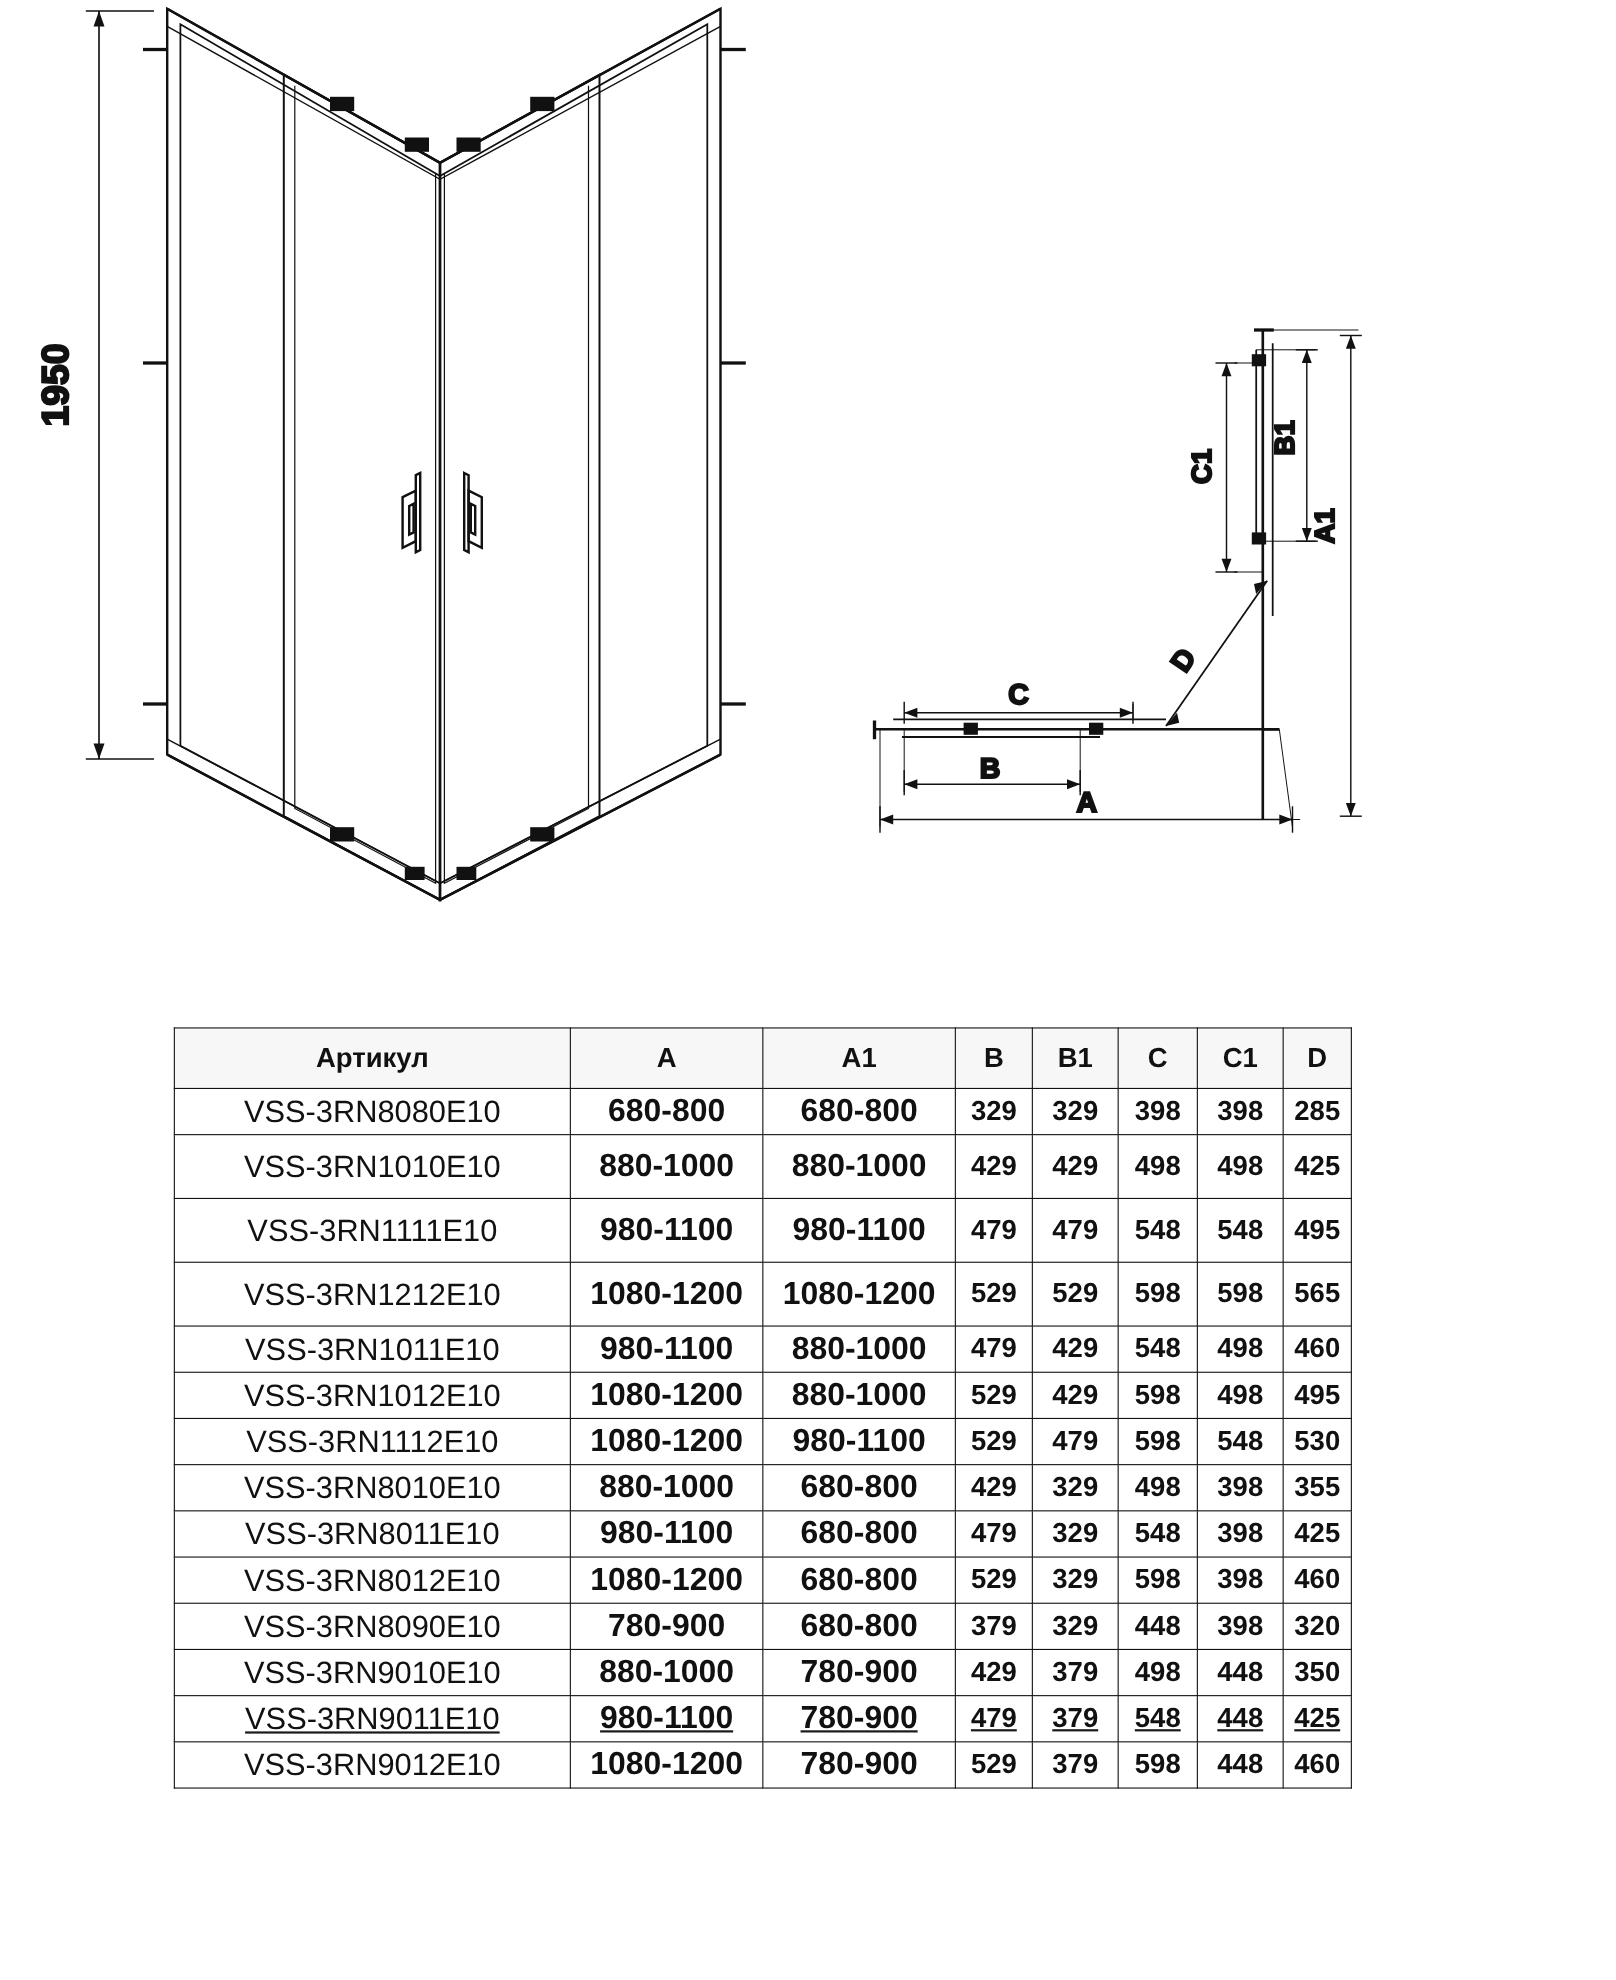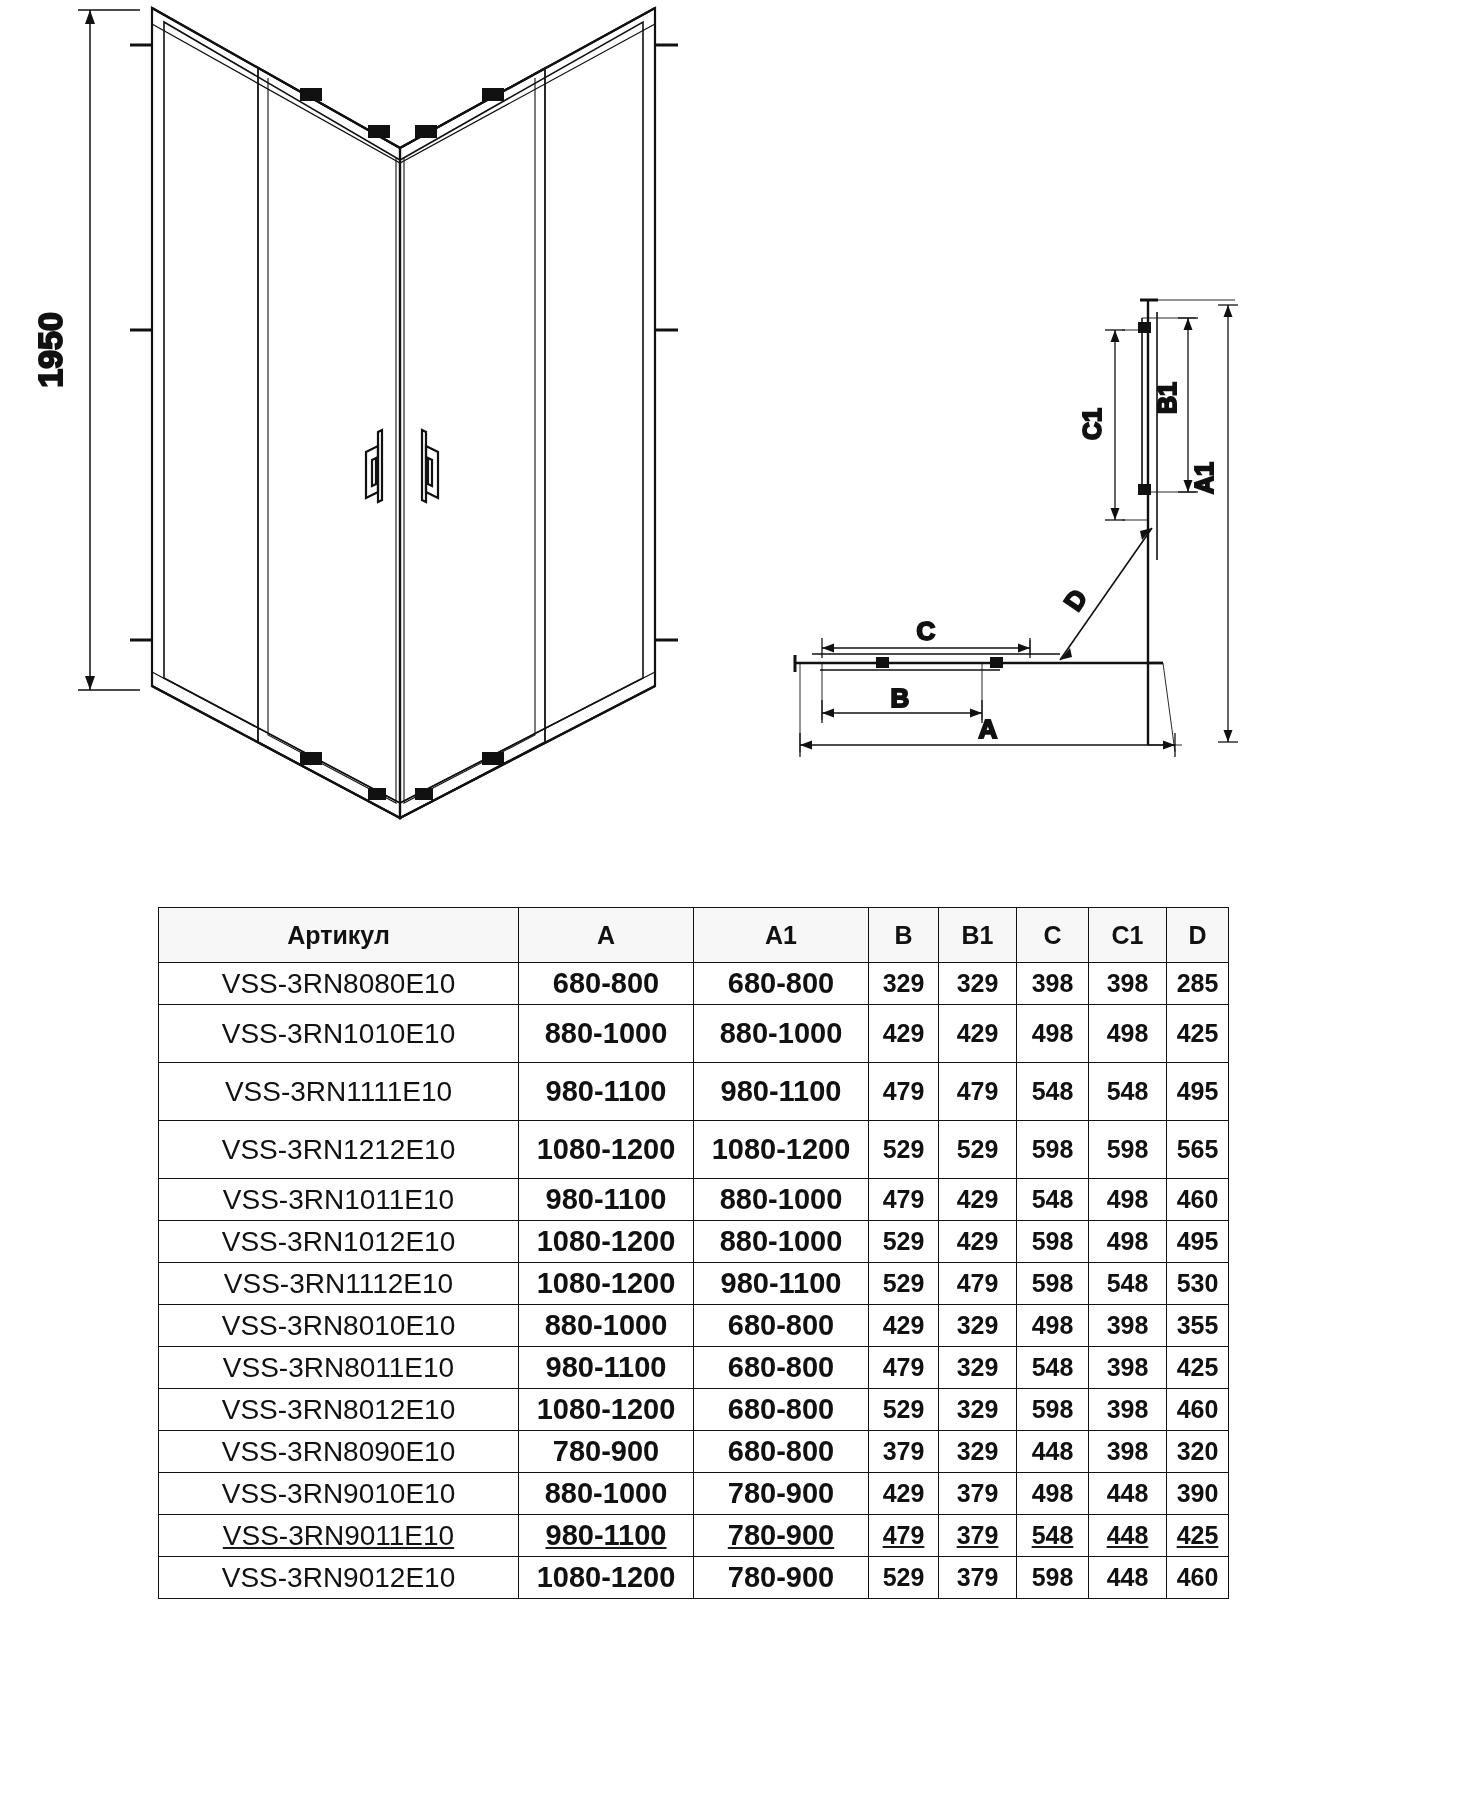--- a/index.html
+++ b/index.html
@@ -26,21 +26,21 @@
     display: block;
   }
   .dim-label {
     font-family: "Liberation Sans", sans-serif;
     font-weight: bold;
     fill: #111;
   }
   #table-wrap {
     position: absolute;
     left: 110px;
-    top: 907px;
+    top: 934px;
     width: 1070px;
     padding-left: 48px;
   }
   table.spec {
     border-collapse: collapse;
     width: 1070px;
     table-layout: fixed;
     font-family: "Liberation Sans", sans-serif;
   }
   table.spec th, table.spec td {
@@ -376,21 +376,21 @@
           <td class="num">320</td>
         </tr>
         <tr style="height: 42px;">
           <td class="art">VSS-3RN9010E10</td>
           <td class="bigval">880-1000</td>
           <td class="bigval">780-900</td>
           <td class="num">429</td>
           <td class="num">379</td>
           <td class="num">498</td>
           <td class="num">448</td>
-          <td class="num">390</td>
+          <td class="num">350</td>
         </tr>
         <tr style="height: 42px; text-decoration: underline;">
           <td class="art">VSS-3RN9011E10</td>
           <td class="bigval">980-1100</td>
           <td class="bigval">780-900</td>
           <td class="num">479</td>
           <td class="num">379</td>
           <td class="num">548</td>
           <td class="num">448</td>
           <td class="num">425</td>

